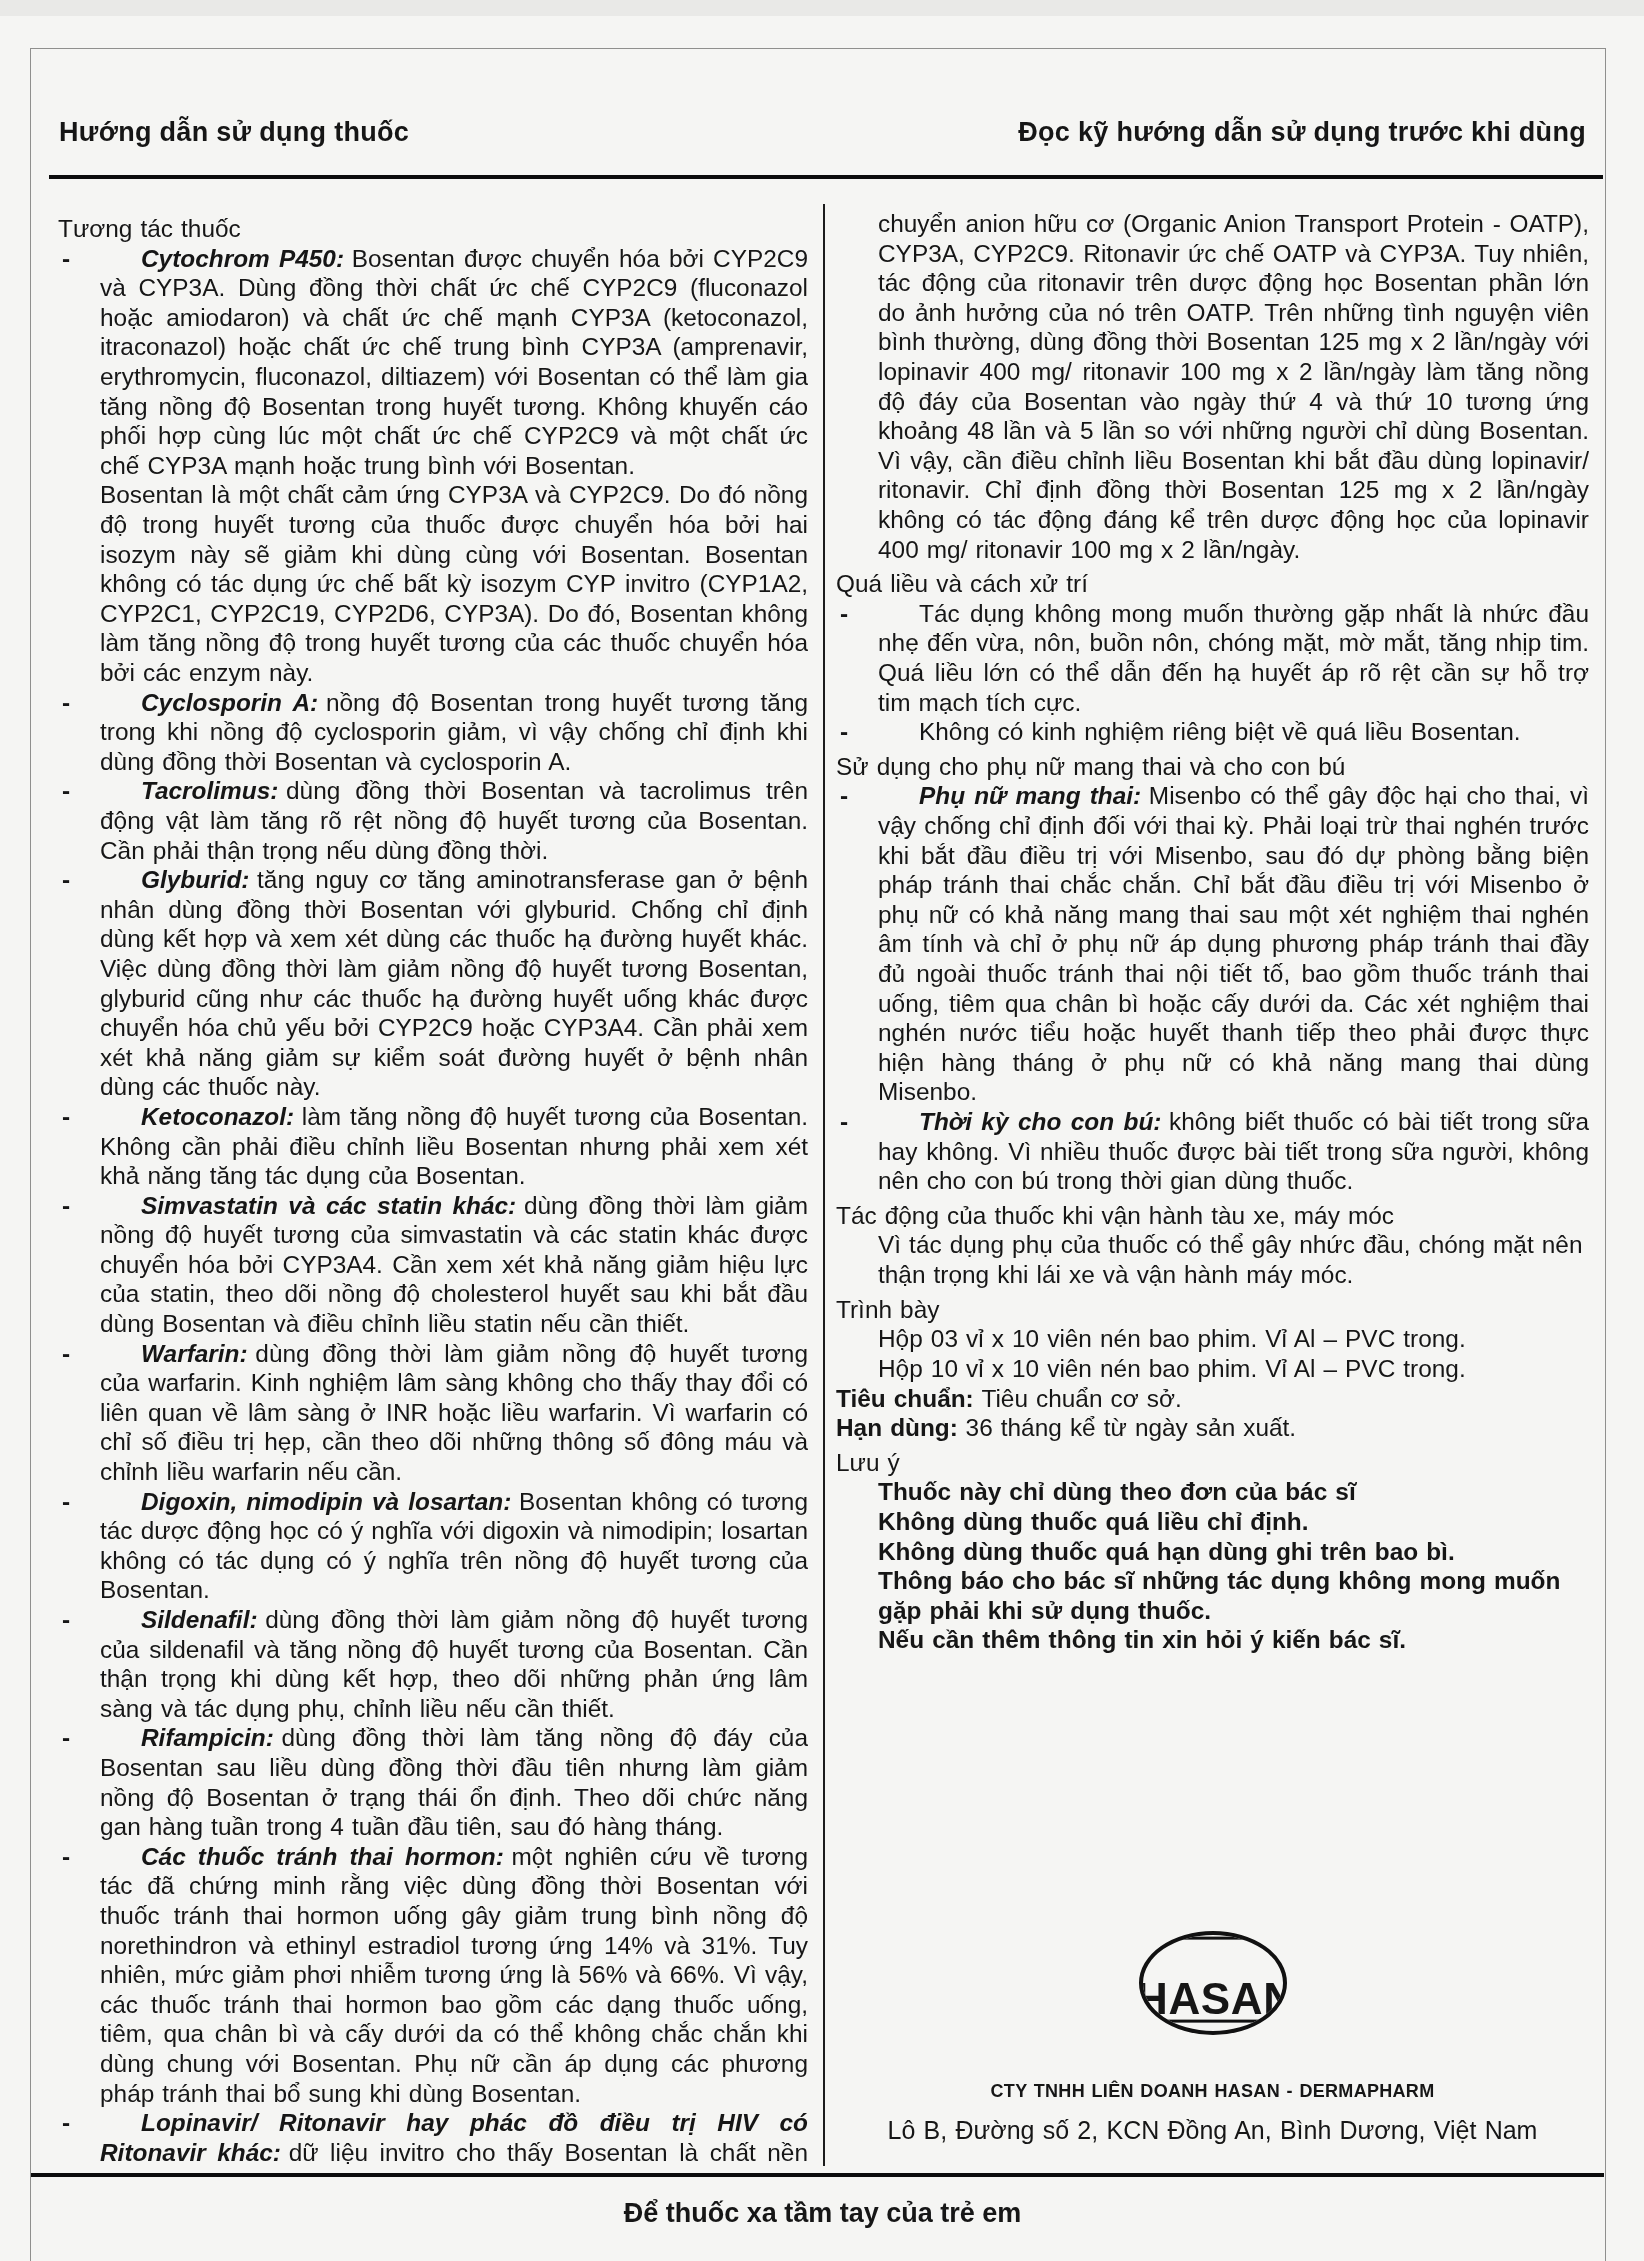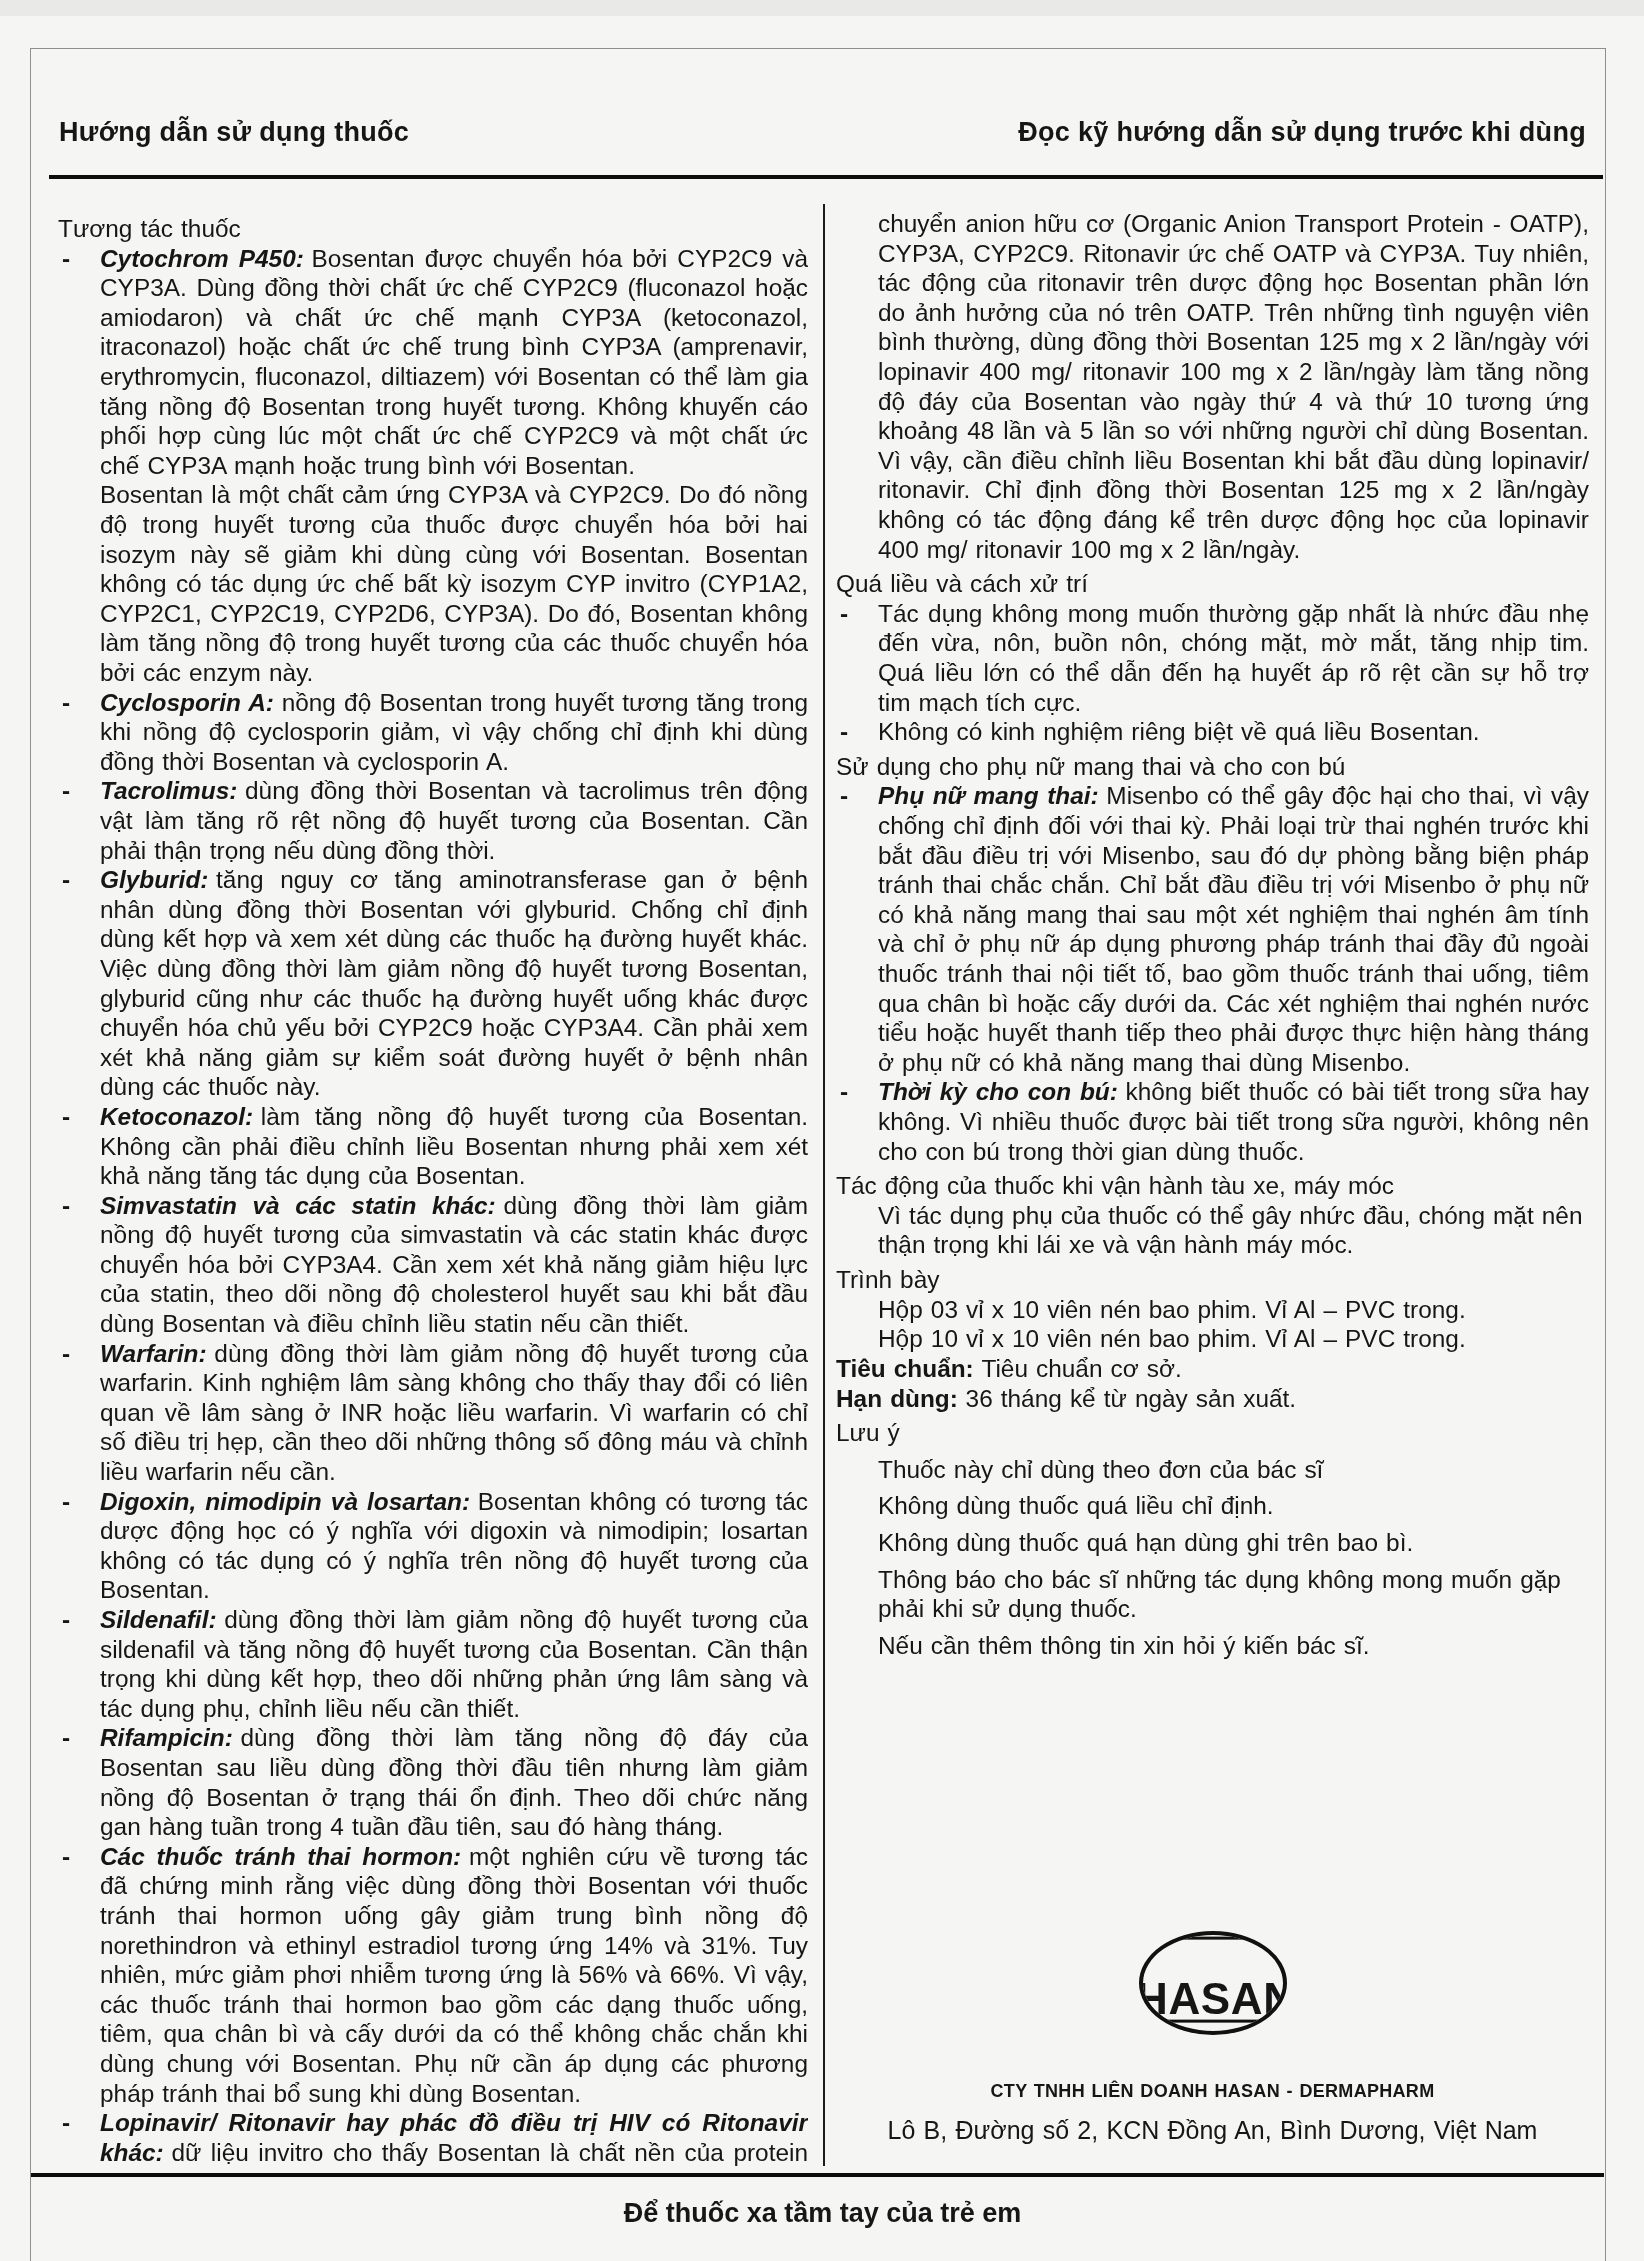--- a/index.html
+++ b/index.html
@@ -28,24 +28,24 @@
   .col { position: absolute; top: 193px; height: 1957px; overflow: hidden; font-size: 24.4px; line-height: 29.6px; word-spacing: 1.3px; }
   .col-left  { left: 58px;  width: 750px; }
   .col-right { left: 836px; width: 753px; }
   .divider { position: absolute; left: 823px; top: 188px; width: 1.9px; height: 1962px; background: #1c1c1c; }
   
   .blk { margin: 0; }
   .heading { font-weight: normal; margin-top: 5.1px; }
   .para { padding-left: 42px; text-align: justify; }
   .bullet { position: relative; padding-left: 42px; text-align: justify; }
   .bullet .marker { position: absolute; left: 3.9px; top: 0; font-weight: bold; }
-  .bullet .lead { font-weight: bold; font-style: italic; }
+  .bullet .lead { font-weight: bold; font-style: italic; margin-left: 41px; }
   .bullet .lead:not(:empty) { margin-right: 7.7px; }
   .plain { padding-left: 42px; }
-  .note { padding-left: 42px; font-weight: normal; margin-top: 7px; }
+  .note { padding-left: 42px; font-weight: bold; }
   .kv .kv-label { font-weight: bold; margin-right: 7.7px; }
   
   .brand-group { position: absolute; left: 0; right: 0; bottom: 20.6px; text-align: center; }
   .logo-ellipse {
     display: inline-block; width: 140px; height: 96px;
     border: 4.5px solid #111; border-radius: 50%;
     position: relative; background: #f5f5f3; overflow: hidden;
   }
   .logo-band {
     position: absolute; left: -6.4px; right: -6.4px; top: 50%;

